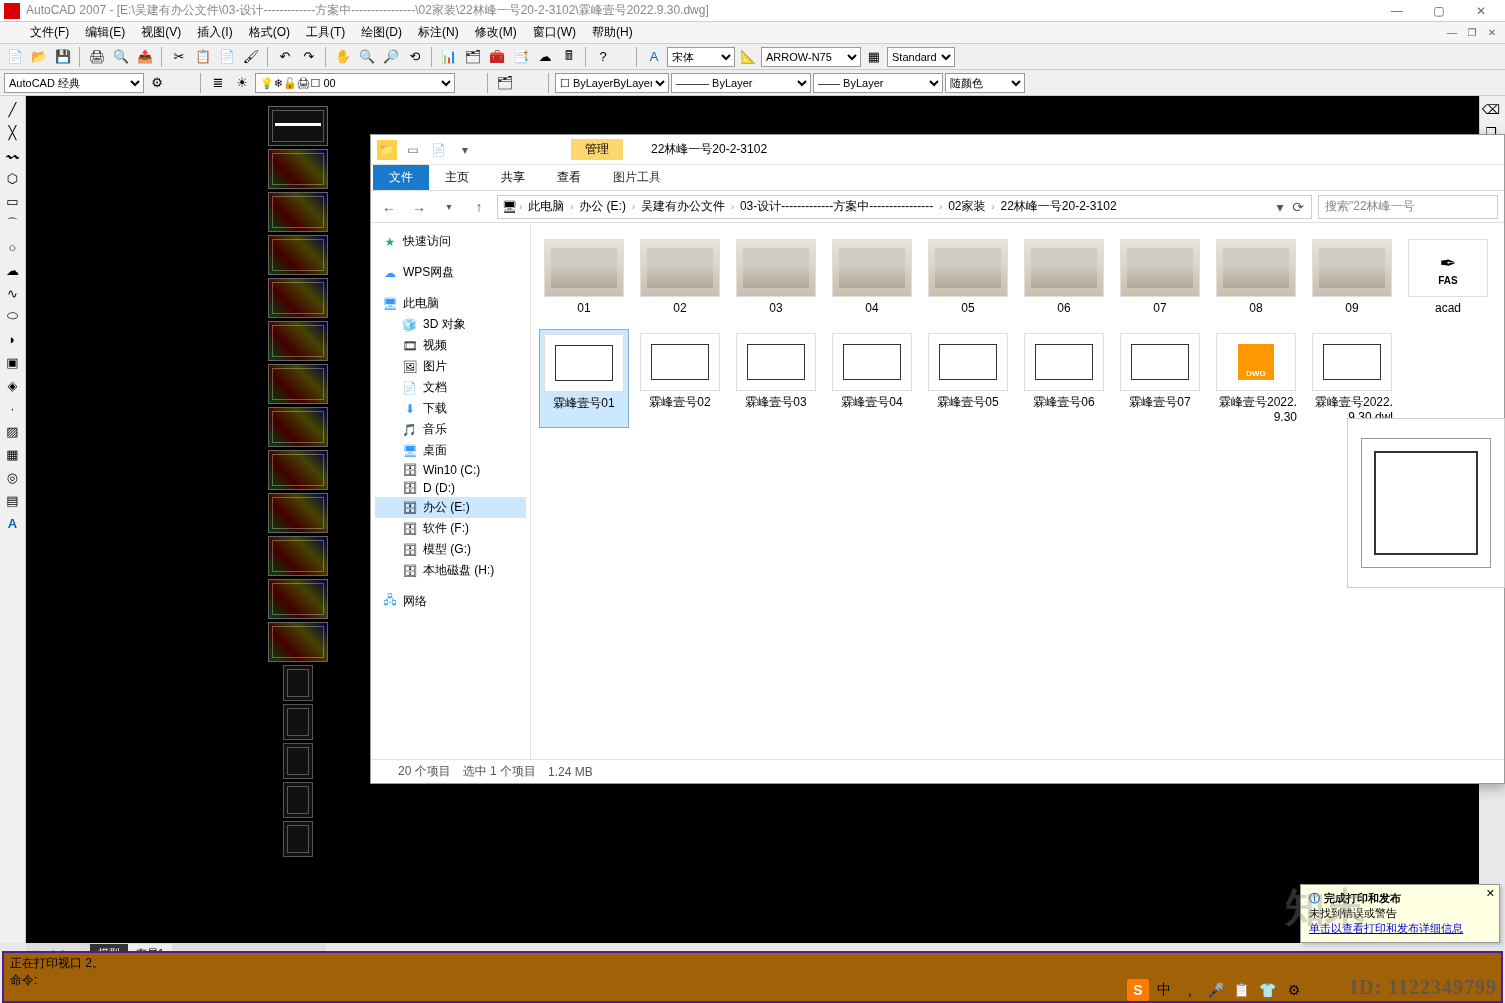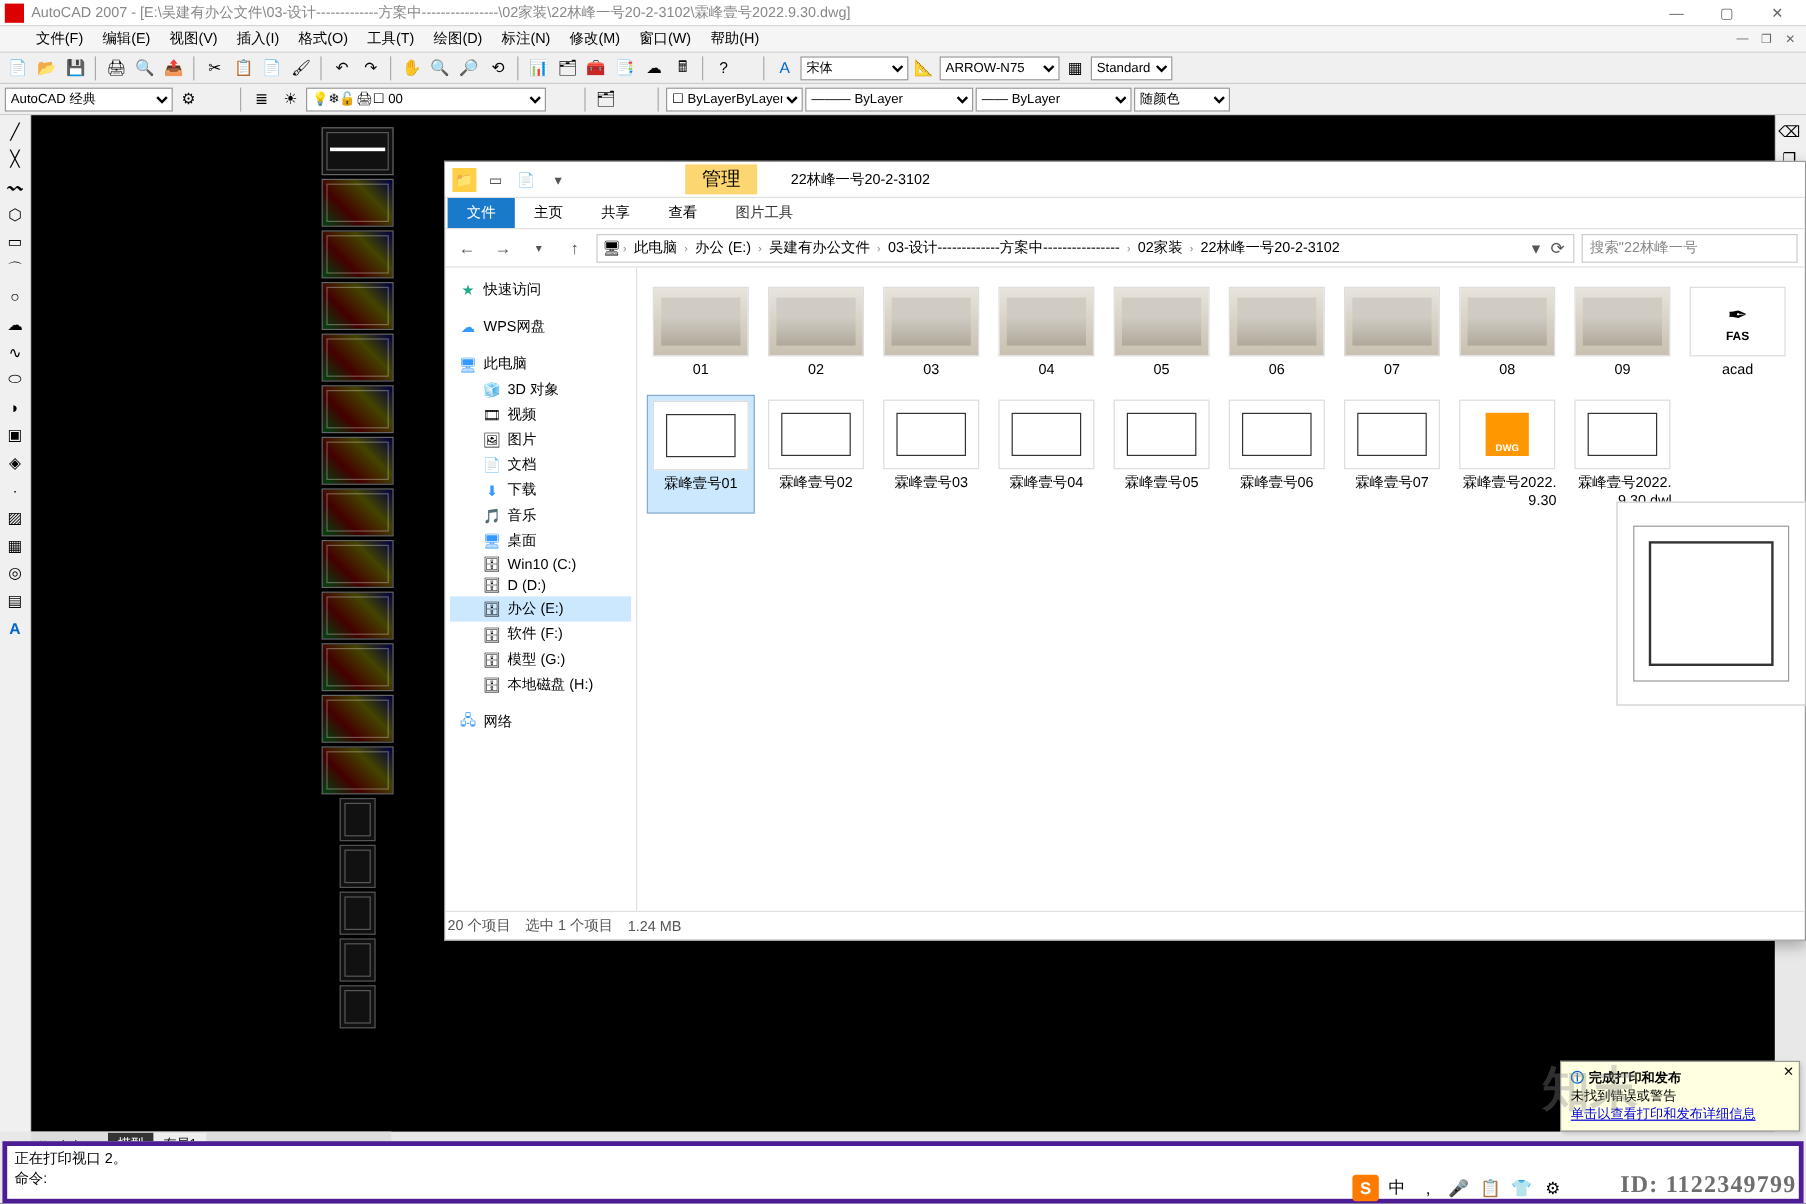--- a/index.html
+++ b/index.html
@@ -41,30 +41,30 @@
 .sheet-thumb.title { background: #111; }
 .sheet-thumb.title::before { content:""; position:absolute; left:6px; right:6px; top:16px; height:3px; background:#fff; }
 
 
 .model-tabs { position: absolute; left: 26px; bottom: 40px; height: 20px; display: flex; align-items: center; background: #ddd; width: 300px; }
 .model-tabs .nav-btn { width: 16px; text-align: center; cursor: pointer; font-size: 9px; }
 .model-tabs .tab { padding: 2px 8px; background: #333; color: #fff; font-size: 11px; cursor: pointer; }
 .model-tabs .tab.inactive { background: #eee; color: #000; }
 
 
-.cmd-area { position: absolute; left: 2px; right: 2px; bottom: 0; height: 52px; background: #ffffff; border: 4px solid #4c1d95; font-family: SimSun, monospace; font-size: 12px; padding: 2px 6px; }
+.cmd-area { position: absolute; left: 2px; right: 2px; bottom: 0; height: 52px; background: #a16207; border: 2px solid #4c1d95; font-family: SimSun, monospace; font-size: 12px; padding: 2px 6px; }
 .cmd-area .cmd-line { white-space: nowrap; }
 
 
 .explorer { position: absolute; left: 370px; top: 134px; right: 0; height: 650px; background: #fff; border: 1px solid #999; box-shadow: 0 4px 12px rgba(0,0,0,0.3); display: flex; flex-direction: column; }
 .exp-titlebar { height: 30px; background: #fff; display: flex; border-bottom: 1px solid #e0e0e0; }
 .exp-qat { display: flex; align-items: center; padding: 0 6px; gap: 6px; }
 .exp-qat .q-btn { width: 20px; height: 20px; display: flex; align-items: center; justify-content: center; color: #555; cursor: pointer; }
 .exp-title-ribbon { display: flex; align-items: center; margin-left: 90px; }
-.exp-title-ribbon .ribbon-tab-context { background: #fcd670; padding: 2px 14px; font-size: 16px; }
+.exp-title-ribbon .ribbon-tab-context { background: #fcd670; padding: 2px 14px; font-size: 12px; }
 .exp-title-ribbon .win-title { margin-left: 28px; font-size: 12px; }
 
 .exp-ribbon-tabs { height: 26px; display: flex; align-items: flex-end; padding-left: 2px; border-bottom: 1px solid #e0e0e0; }
 .exp-ribbon-tabs .rtab { padding: 4px 16px; font-size: 12px; cursor: pointer; }
 .exp-ribbon-tabs .rtab.active { background: #1979ca; color: #fff; }
 .exp-ribbon-tabs .rtab.context { color: #333; }
 
 .exp-addrbar { height: 32px; display: flex; align-items: center; padding: 0 6px; gap: 6px; border-bottom: 1px solid #e0e0e0; }
 .exp-addrbar .nav-btn { width: 24px; height: 24px; display: flex; align-items: center; justify-content: center; color: #555; cursor: pointer; font-size: 14px; }
 .exp-addrbar .crumb-box { flex: 1; height: 24px; border: 1px solid #ccc; display: flex; align-items: center; padding: 0 4px; gap: 2px; }
@@ -90,21 +90,21 @@
 .file-thumb.plan { background: #fff; }
 .file-thumb.plan::after { content:""; position:absolute; inset:10px; border:1px solid #333; }
 .file-thumb.fas { background:#fff; display:flex; flex-direction:column; align-items:center; justify-content:center; font-size:18px; }
 .file-thumb.txt { background:#fff; }
 .file-thumb.txt::after { content:""; position:absolute; inset:8px; background: repeating-linear-gradient(#ccc,#ccc 1px,#fff 1px,#fff 5px); }
 .file-thumb.dwg { background:#fff; display:flex; align-items:center; justify-content:center; }
 .dwg-icon { width:36px; height:36px; background:#ff9800; position:relative; }
 .dwg-icon::after { content:"DWG"; position:absolute; bottom:2px; left:0; right:0; text-align:center; font-size:8px; color:#fff; font-weight:bold; }
 .file-name { font-size: 12px; text-align: right; margin-top: 4px; max-width: 88px; word-break: break-all; line-height: 1.2; }
 
-.exp-status { height: 24px; border-top: 1px solid #e0e0e0; display: flex; align-items: center; padding: 0 2px; font-size: 12px; color: #555; gap: 12px; }
+.exp-status { height: 24px; border-top: 1px solid #e0e0e0; display: flex; align-items: center; padding: 0 27px; font-size: 12px; color: #555; gap: 12px; }
 
 
 .preview-pane { position: absolute; right: 0; top: 418px; width: 158px; height: 170px; background: #fff; border: 1px solid #ccc; display: flex; align-items: center; justify-content: center; }
 .preview-pane .plan { width: 130px; height: 130px; border: 1px solid #999; background: #fff; position: relative; }
 .preview-pane .plan::after { content:""; position:absolute; inset:12px; border:2px solid #333; }
 
 
 .balloon { position: absolute; right: 5px; bottom: 60px; width: 200px; background: #ffffe1; border: 1px solid #999; padding: 6px 8px; font-size: 11px; box-shadow: 2px 2px 4px rgba(0,0,0,0.2); }
 .balloon .b-title { display: flex; align-items: center; gap: 4px; font-weight: bold; }
 .balloon .b-close { position: absolute; right: 4px; top: 2px; cursor: pointer; }
@@ -177,21 +177,21 @@
   <div class="tool-btn">📊</div>
   <div class="tool-btn">🗂</div>
   <div class="tool-btn">🧰</div>
   <div class="tool-btn">📑</div>
   <div class="tool-btn">☁</div>
   <div class="tool-btn">🖩</div>
   <div class="tool-sep"></div>
   <div class="tool-btn">?</div>
   <div class="tool-sep" style="margin-left:20px"></div>
   <div class="tool-btn" style="color:#06c">A</div>
-  <select class="tool-select" style="width:90px"><option>宋体</option></select>
+  <select class="tool-select" style="width:68px"><option>宋体</option></select>
   <div class="tool-btn">📐</div>
   <select class="tool-select" style="width:100px"><option>ARROW-N75</option></select>
   <div class="tool-btn">▦</div>
   <select class="tool-select" style="width:68px"><option>Standard</option></select>
 </div>
 
 <div class="toolbar-row">
   <select class="tool-select" style="width:140px"><option>AutoCAD 经典</option></select>
   <div class="tool-btn">⚙</div>
   <div class="tool-sep" style="margin-left:30px"></div>

